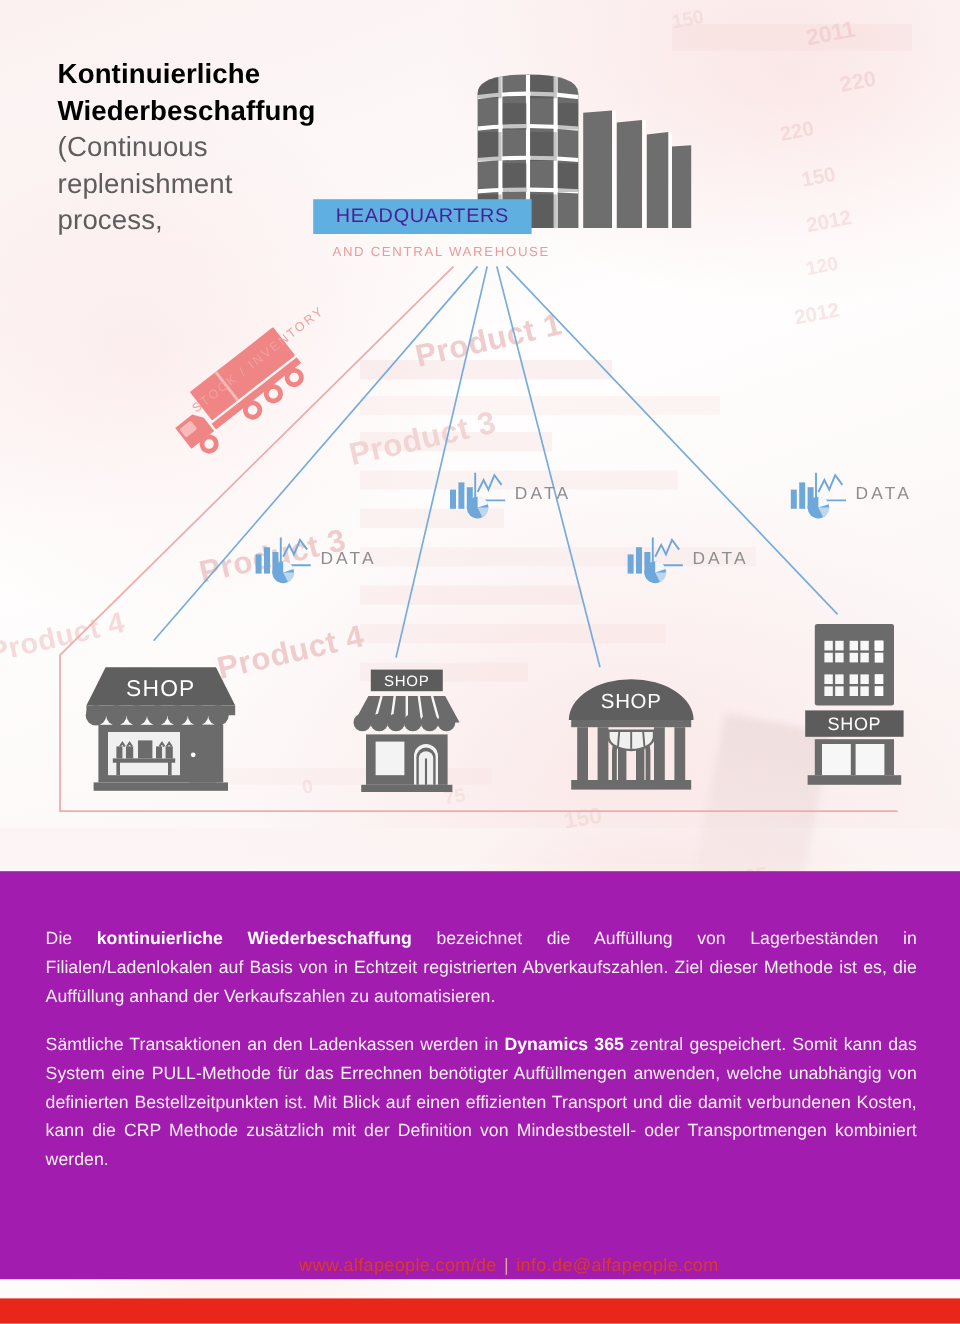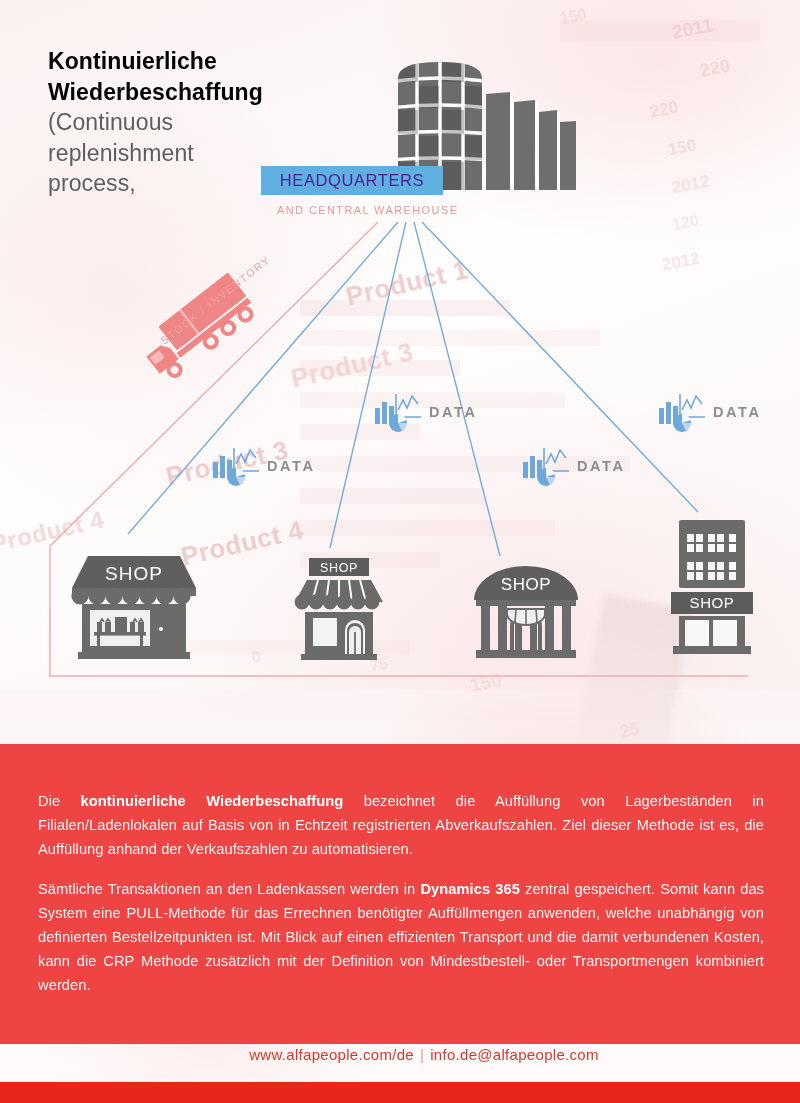--- a/index.html
+++ b/index.html
@@ -65,37 +65,37 @@
     position:absolute; left:261px; top:204px; width:250px;
     color:#eb9a9a; font-size:11px; letter-spacing:1.4px;margin-left:16px;
   }
 
   
   .links { position:absolute; left:0; top:0; width:800px; height:1103px; pointer-events:none; }
 
   
   .data-node { position:absolute; display:flex; align-items:center; gap:5px; }
   .data-node .dlabel {
-    color:#8d8d8d; font-size:14.5px; letter-spacing:2.6px; font-weight:700;
+    color:#8d8d8d; font-size:14.5px; letter-spacing:2.6px; font-weight:400;
   }
 
   
   .truck-wrap { position:absolute; left:140px; top:300px; transform:rotate(-38deg); transform-origin:50% 50%; }
   .truck-label {
     position:absolute; left:158px; top:337px; transform:rotate(-38deg);
     transform-origin:0 0; color:#f0a0a0; font-size:10.5px; letter-spacing:1.8px; white-space:nowrap;
   }
 
   
   .shop { position:absolute; }
 
   
   .panel {
-    position:absolute; left:0; top:744px; width:800px; height:300px;
-    background:#ef4444;
+    position:absolute; left:0; top:726px; width:800px; height:340px;
+    background:#a21caf;
   }
   .panel-inner { position:absolute; left:38px; top:46px; width:726px; }
   .para {
     color:#f3f1f1; font-size:14.7px; line-height:1.62; text-align:justify;
     letter-spacing:.05px; margin-bottom:17px;
   }
   .para:last-child { margin-bottom:0; }
   .para b { color:#ffffff; font-weight:700; }
 
   

